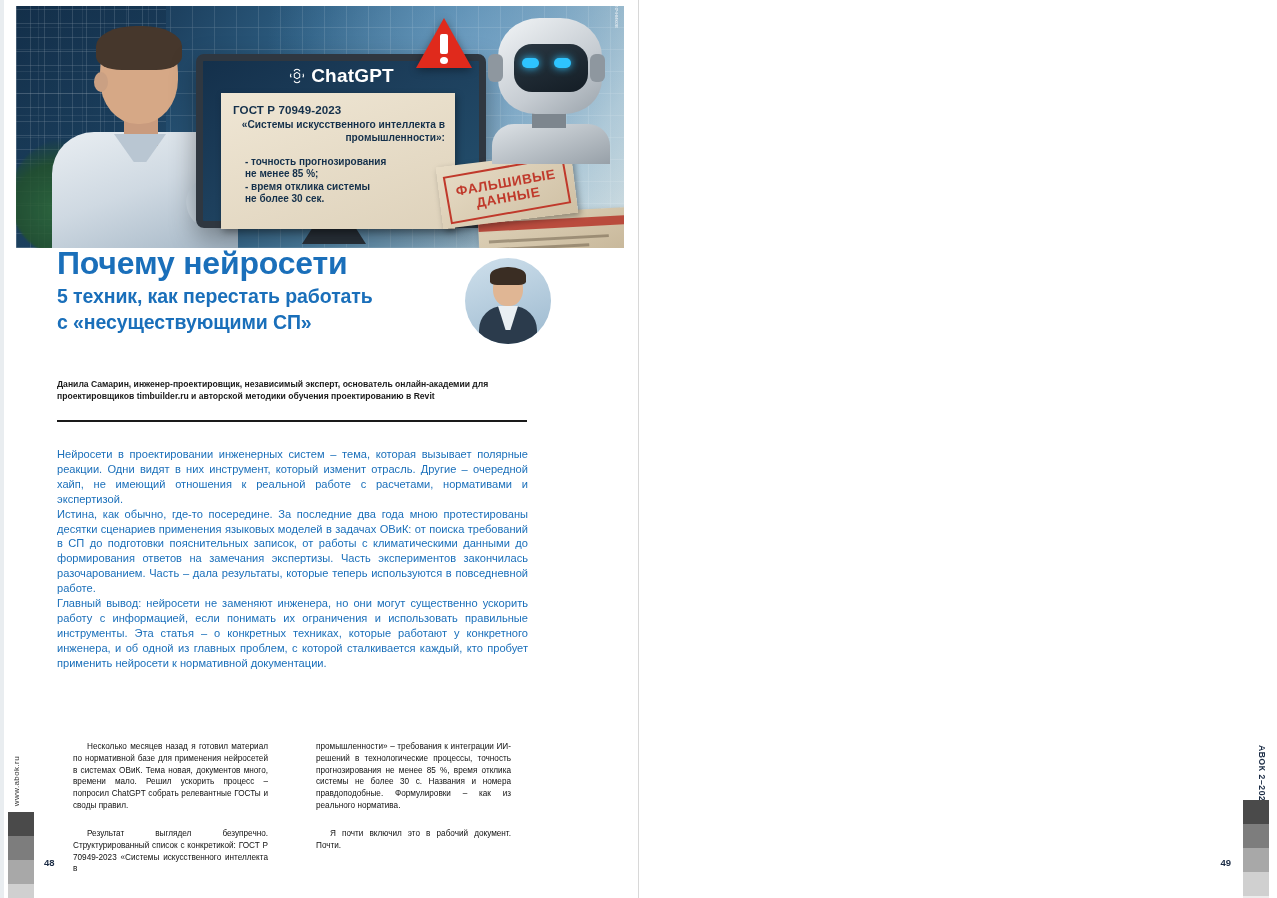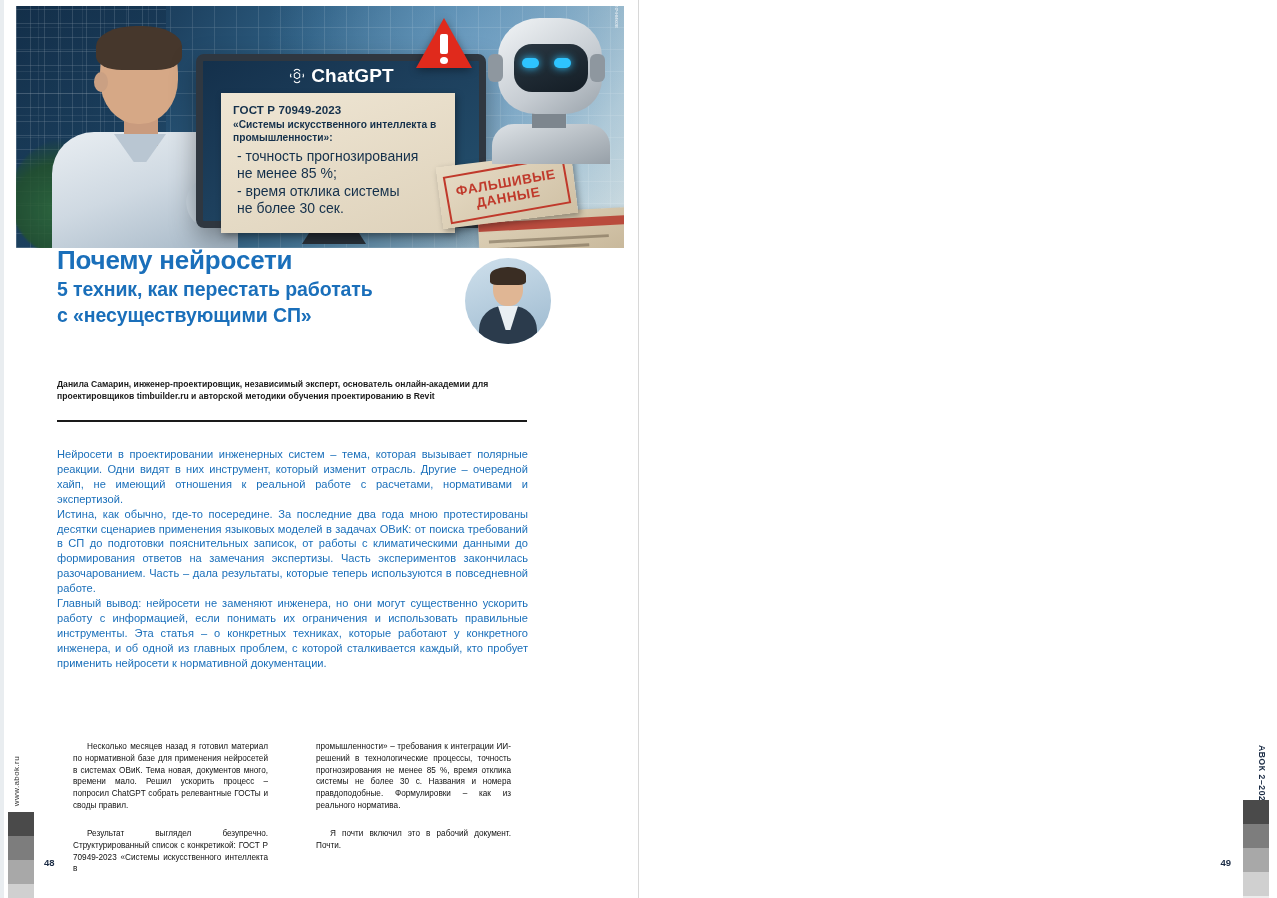--- a/index.html
+++ b/index.html
@@ -64,22 +64,22 @@
   .gpt-head{position:absolute;left:0;top:4px;width:100%;text-align:center;
     color:#fff;font-size:19px;font-weight:bold;letter-spacing:.2px;}
   .gpt-logo{display:inline-block;width:18px;height:18px;vertical-align:-3px;margin-right:5px;}
 
   .notecard{position:absolute;left:18px;top:32px;width:234px;
     background:linear-gradient(160deg,#efe6d4,#ded2bb);
     padding:9px 10px 11px 12px;box-sizing:border-box;
     box-shadow:2px 3px 7px rgba(0,0,0,.35);
     font-size:9.4px;line-height:1.3;color:#14304b;font-weight:bold;}
   .notecard .nc-title{font-size:11.6px;margin-bottom:2px;letter-spacing:.1px;}
-  .notecard .nc-sub{font-size:10.2px;line-height:1.22;margin-bottom:2px;}
-  .notecard ul{margin:4px;padding:0;list-style:none;font-size:14px;line-height:1.25;font-weight:normal;}
+  .notecard .nc-sub{font-size:10.2px;line-height:1.22;margin-bottom:2px;text-align:right;}
+  .notecard ul{margin:12px;padding:0;list-style:none;font-size:10px;line-height:1.25;font-weight:bold;}
   .notecard li{text-indent:0;}
 
   
   .warn{position:absolute;left:400px;top:12px;width:56px;height:50px;}
   .warn-tri{width:0;height:0;border-left:28px solid transparent;border-right:28px solid transparent;
     border-bottom:50px solid #e02a1c;filter:drop-shadow(0 2px 4px rgba(0,0,0,.4));}
   .warn-bang{position:absolute;left:24px;top:16px;width:8px;height:20px;background:#fff;border-radius:2px;}
   .warn-dot{position:absolute;left:24px;top:39px;width:8px;height:7px;background:#fff;border-radius:50%;}
 
   
@@ -106,21 +106,21 @@
   .stamp-box{position:absolute;left:7px;top:7px;right:7px;bottom:7px;border:2.4px solid #c0392b;
     transform:rotate(-3deg);display:flex;flex-direction:column;align-items:center;justify-content:center;
     color:#c0392b;font-weight:bold;font-size:13.5px;line-height:1.12;letter-spacing:.6px;text-align:center;}
   .docs-pile{position:absolute;left:276px;top:150px;width:150px;height:60px;transform:rotate(-3deg);
     background:linear-gradient(160deg,#e0d4bb,#c3b294);box-shadow:2px 3px 6px rgba(0,0,0,.3);overflow:hidden;}
   .docs-red{position:absolute;left:0;top:8px;width:100%;height:9px;background:#b5362a;opacity:.85;}
   .docs-line{position:absolute;left:10px;height:3px;background:rgba(60,45,30,.35);}
 
   
   .headline{position:absolute;left:57px;top:246px;width:392px;}
-  .h-big{color:#1a6fba;font-size:26px;font-weight:bold;line-height:1.12;letter-spacing:-.2px;}
+  .h-big{color:#1a6fba;font-size:32px;font-weight:bold;line-height:1.12;letter-spacing:-.2px;}
   .h-sub{color:#1a6fba;font-size:19.5px;font-weight:bold;line-height:1.18;margin-top:3px;letter-spacing:-.1px;}
 
   .author-photo{position:absolute;left:465px;top:258px;width:86px;height:86px;border-radius:50%;overflow:hidden;
     background:linear-gradient(160deg,#cfe0ec,#9cb9cf);}
   .ap-head{position:absolute;left:28px;top:14px;width:30px;height:34px;border-radius:46%;background:#e0b694;}
   .ap-hair{position:absolute;left:25px;top:9px;width:36px;height:18px;border-radius:48% 48% 20% 20%;background:#3a2d23;}
   .ap-body{position:absolute;left:14px;top:48px;width:58px;height:42px;border-radius:24px 24px 0 0;background:#2b3b4c;}
   .ap-shirt{position:absolute;left:33px;top:48px;width:20px;height:24px;background:#e9eff3;
     clip-path:polygon(0 0,100% 0,62% 100%,38% 100%);}
 

